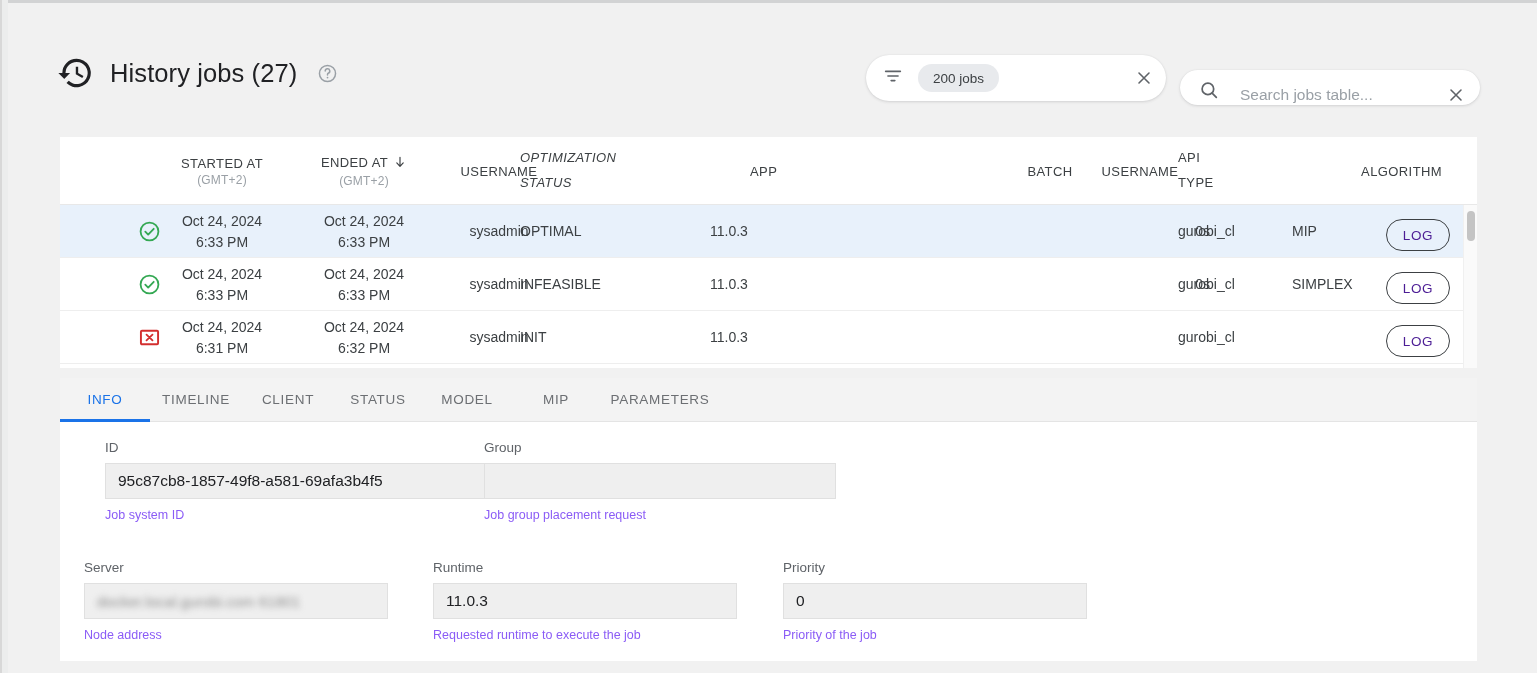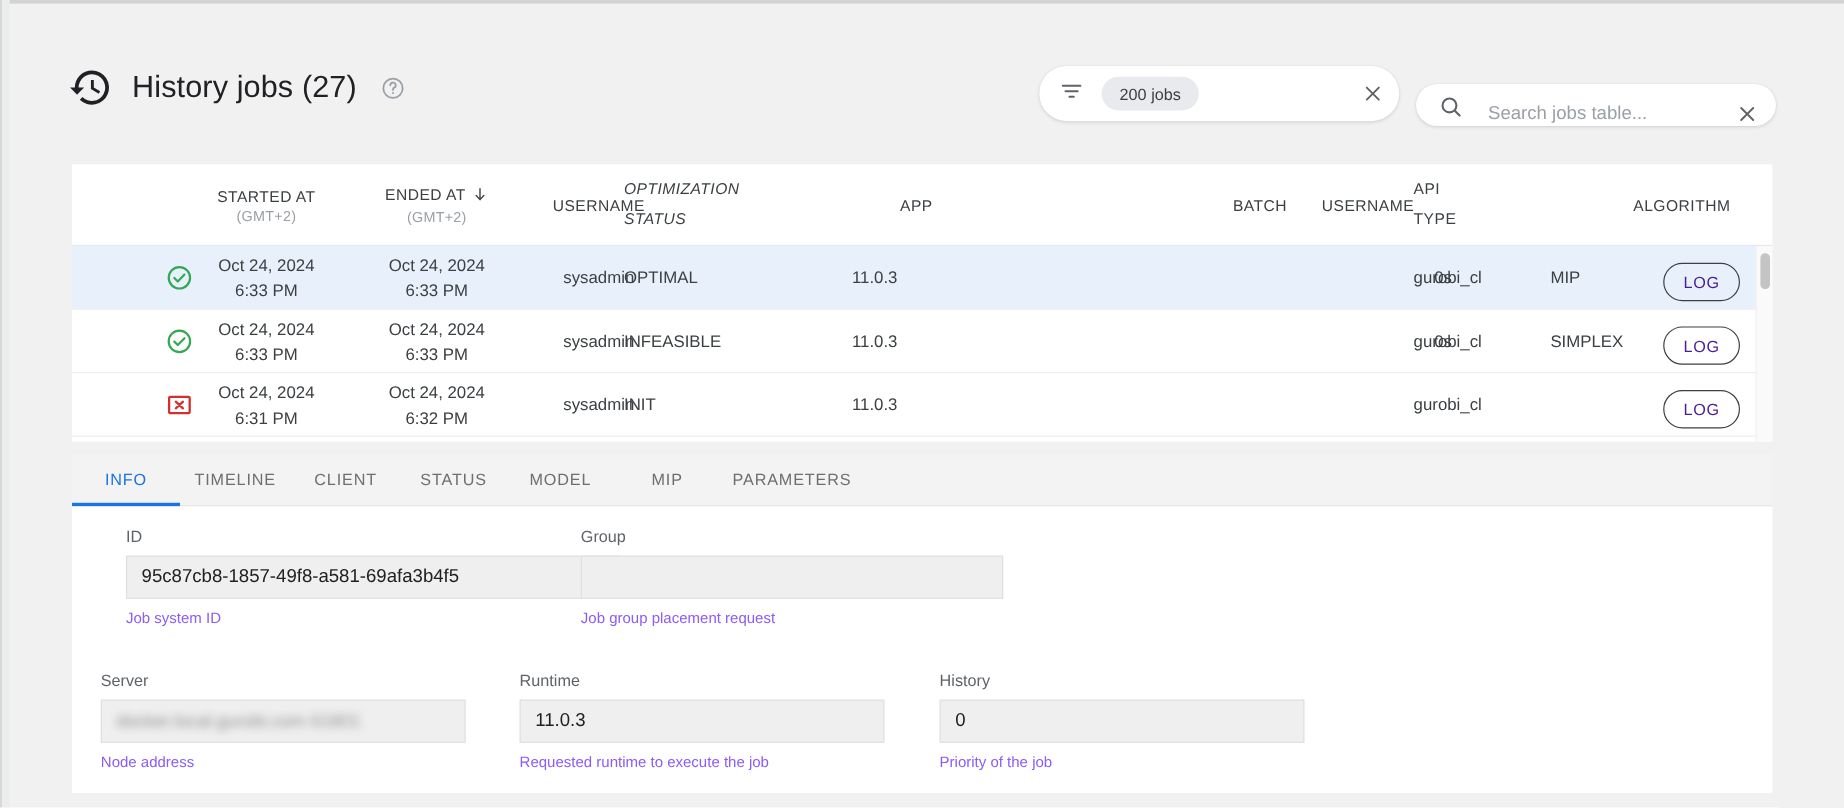--- a/index.html
+++ b/index.html
@@ -413,21 +413,21 @@
 
     <div class="field" style="left:373px; top:138px; width:304px;">
       <div class="field-label">Runtime</div>
       <div class="field-input">
         <span class="val">11.0.3</span>
       </div>
       <div class="field-help">Requested runtime to execute the job</div>
     </div>
 
     <div class="field" style="left:723px; top:138px; width:304px;">
-      <div class="field-label">History</div>
+      <div class="field-label">Priority</div>
       <div class="field-input">
         <span class="val">0</span>
       </div>
       <div class="field-help">Priority of the job</div>
     </div>
   </div>
 
 </div>
 
 </body></html>

